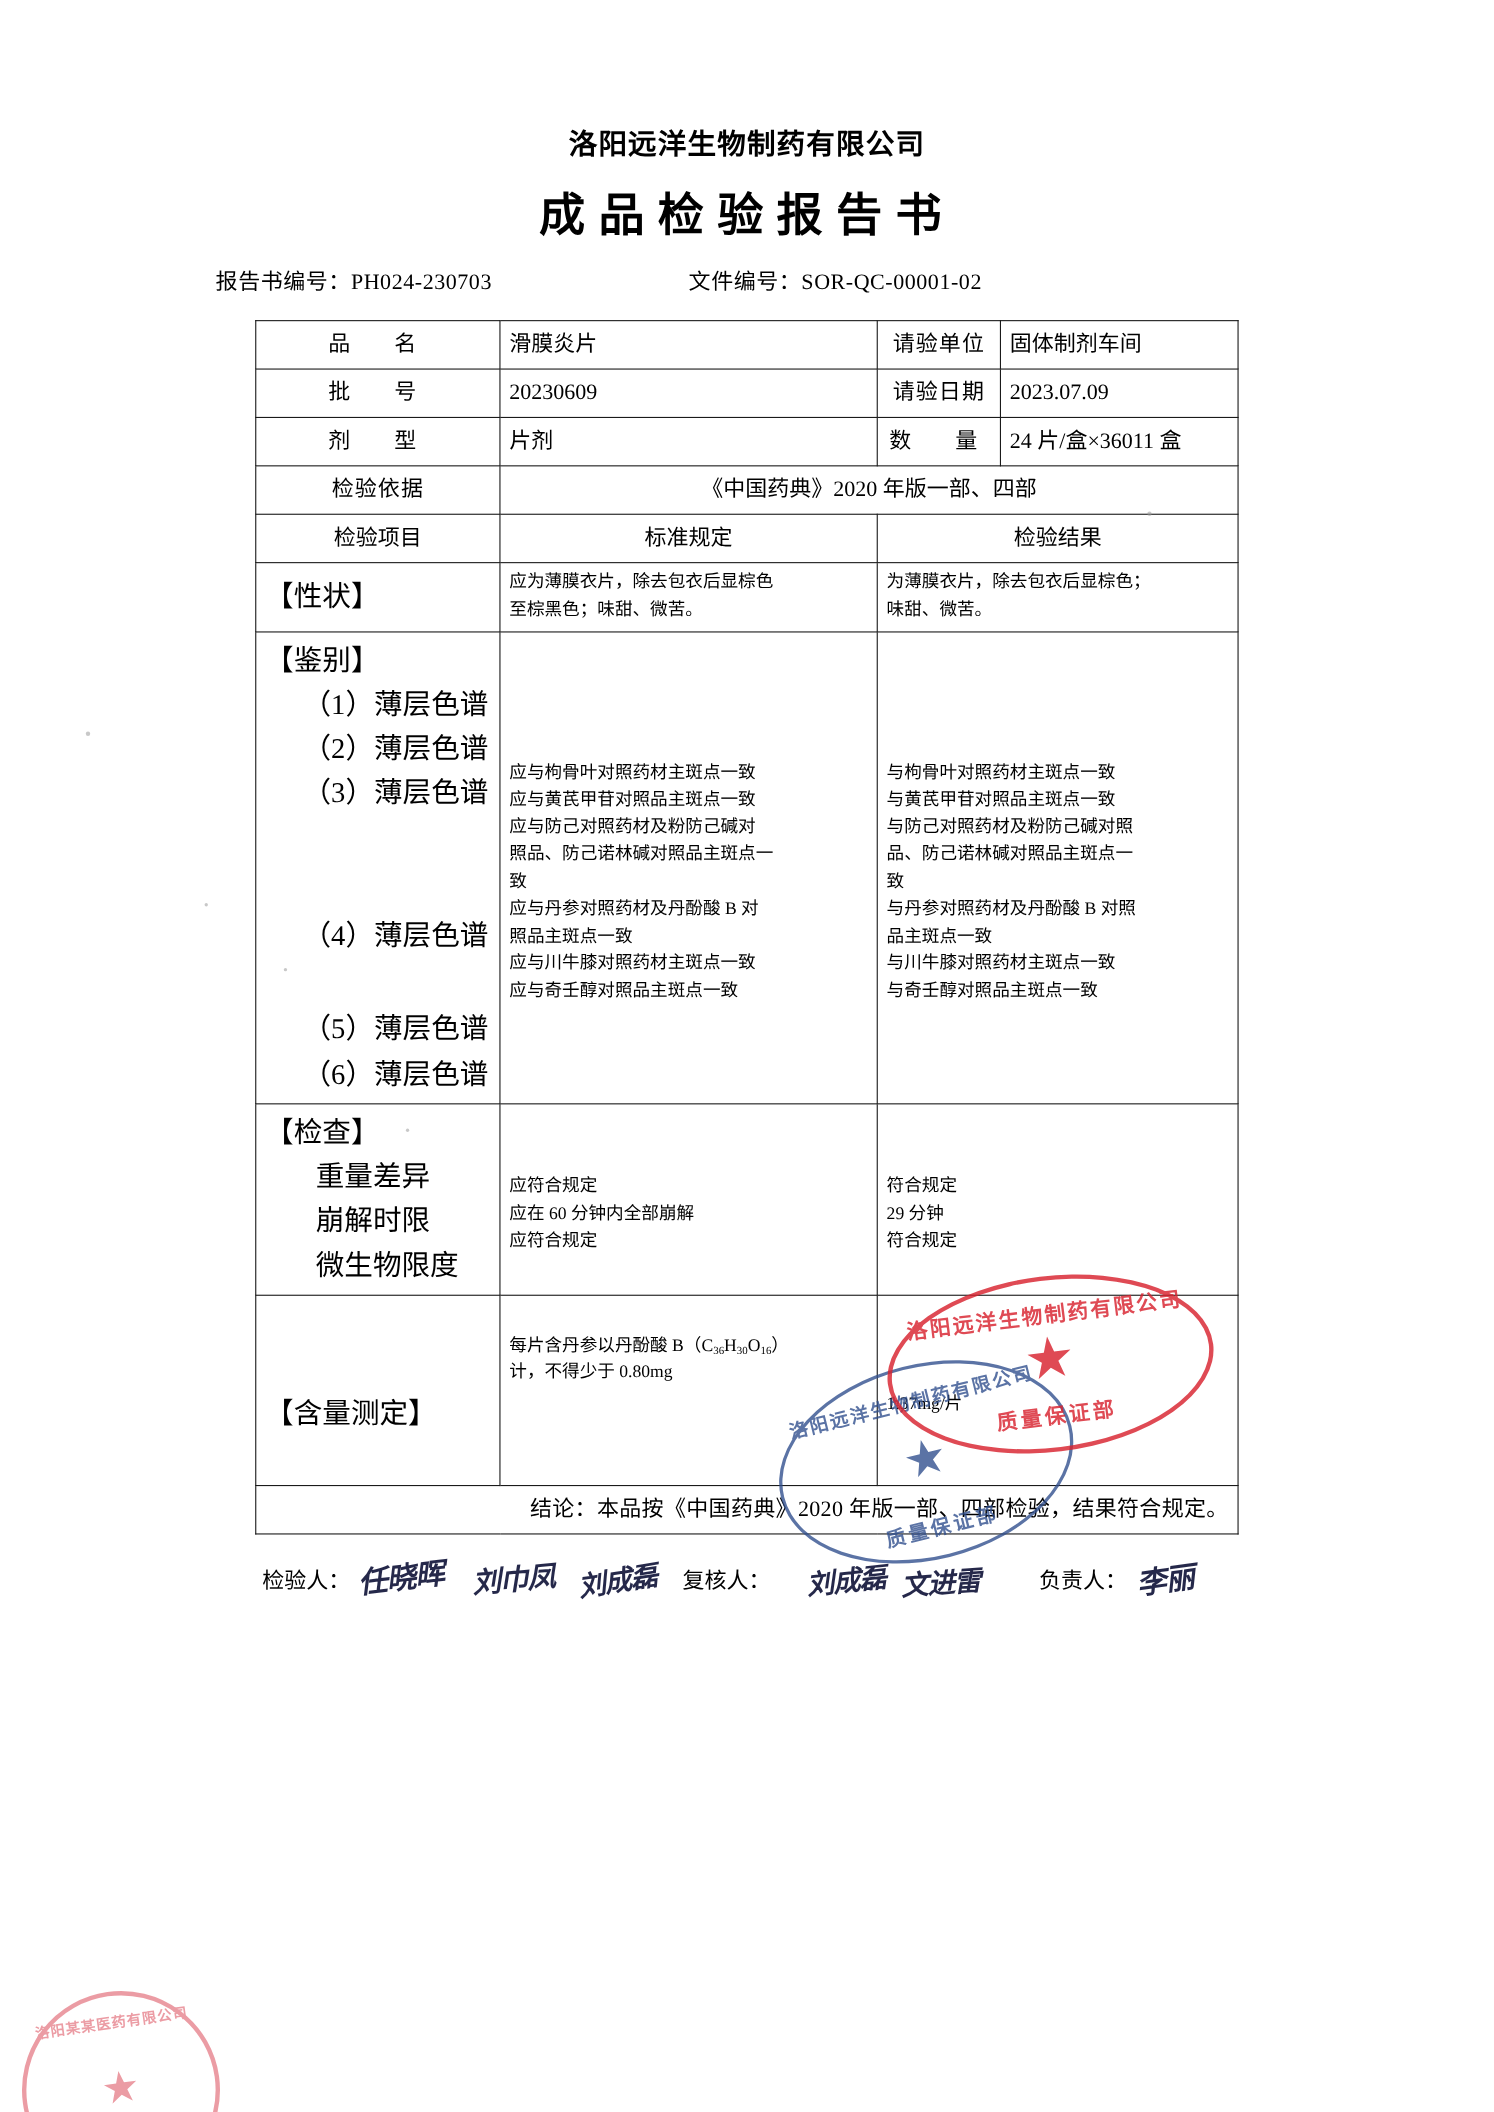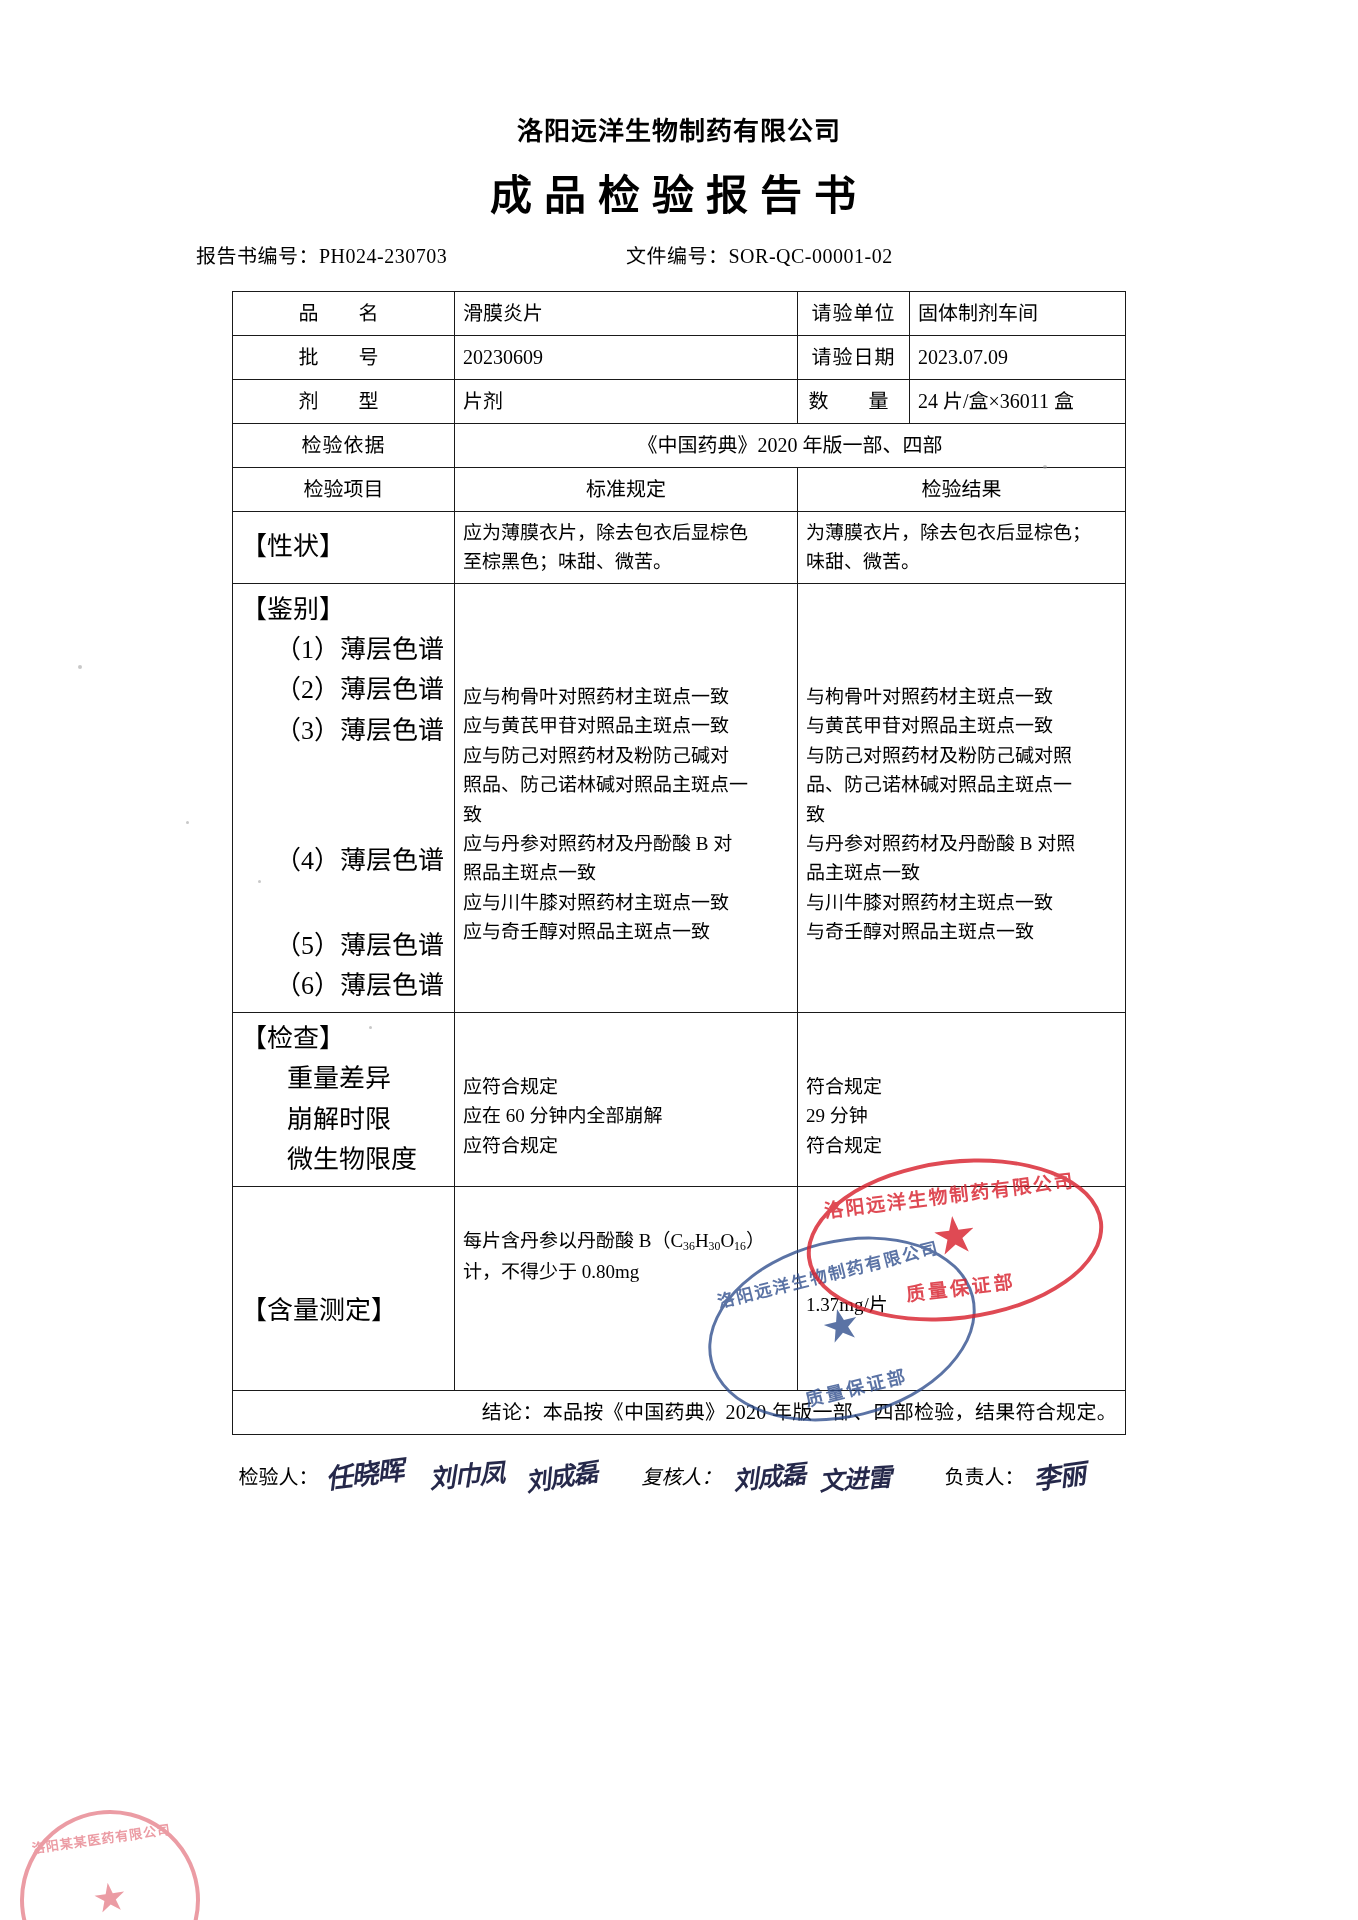--- a/index.html
+++ b/index.html
@@ -71,21 +71,21 @@
   .lbl-tight{text-align:center;letter-spacing:1px;}
   .ctr{text-align:center;}
   .val{text-align:left;}
 
   td.sec-hdr{text-align:center;}
   td.body-cell{
     vertical-align:top;
     text-align:left;
     line-height:1.72;
     padding:8px 10px 8px 12px;
-    font-size:19px;
+    font-size:16px;
   }
   td.item-cell{
     vertical-align:top;
     text-align:left;
     line-height:1.72;
     padding:8px 10px 8px 14px;
     font-size:26px;
   }
   .indent1{padding-left:34px;display:block;}
   .indent2{padding-left:46px;display:block;}
@@ -102,21 +102,21 @@
   
   .signrow{
     position:relative;
     width:893px;
     margin:18px auto 0 auto;
     font-size:20px;
     height:66px;
   }
   .signrow .seg{position:absolute;top:8px;white-space:nowrap;}
   .sg-a{left:6px;}
-  .sg-b{left:409px;font-style:italic;}
+  .sg-b{left:388px;}
   .sg-c{left:712px;}
 
   .hand{
     position:absolute;
     font-family:"DejaVu Serif",serif;
     color:#13163b;
     font-style:italic;
     font-weight:bold;
     transform:rotate(-7deg);
     letter-spacing:-1px;

